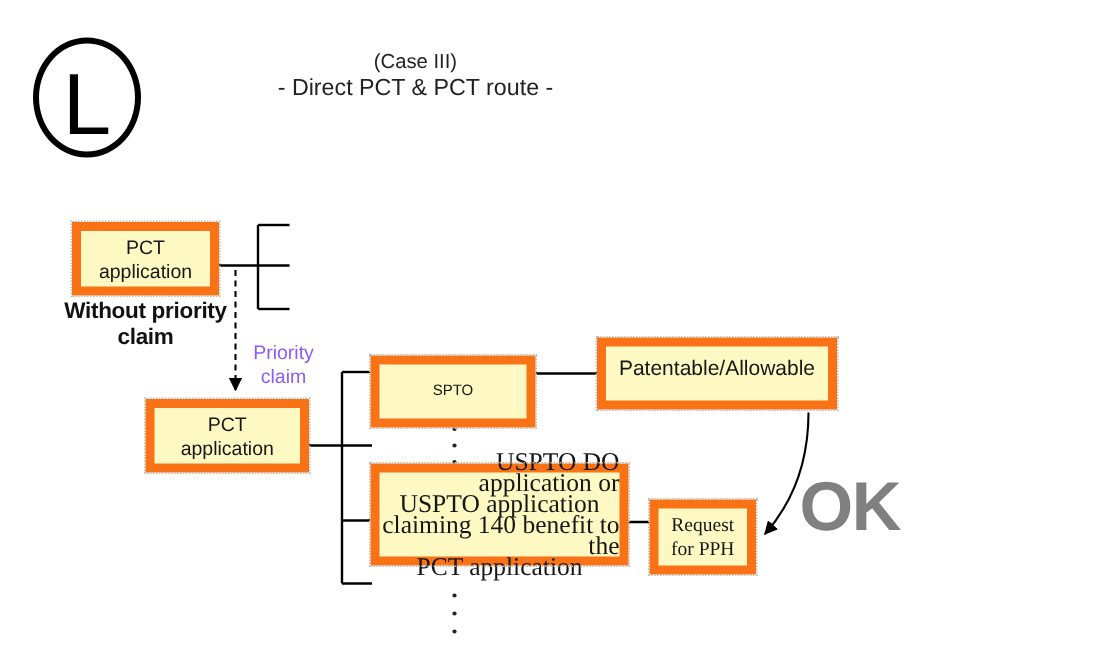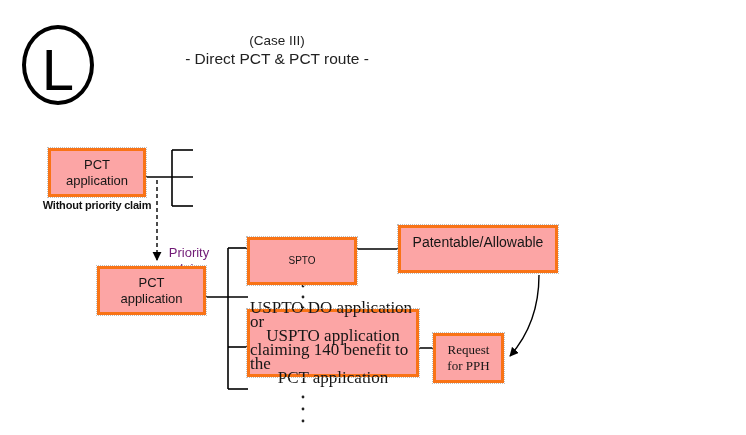--- a/index.html
+++ b/index.html
@@ -50,61 +50,61 @@
     line-height: 16px;
   }
   .title-route {
     font-size: 15.5px;
     line-height: 17px;
     margin-top: 1px;
   }
   .box {
     position: absolute;
     box-sizing: border-box;
-    border: 3px solid #f97316;
+    border: 6px solid #f97316;
     outline: 1px dotted #bdbdbd;
-    background: #fca5a5;
+    background: #fef9c3;
     display: flex;
     flex-direction: column;
     align-items: center;
     justify-content: center;
-    text-align: left;
+    text-align: right;
     z-index: 2;
   }
   .box span { display: block; }
   .box-pct1 { left: 48px; top: 148px; width: 98px; height: 49px; font-size: 13px; line-height: 16px; }
   .box-pct2 { left: 97px; top: 266px; width: 109px; height: 49px; font-size: 13px; line-height: 16px; }
   .box-spto { left: 247px; top: 237px; width: 110px; height: 48px; font-size: 10px; line-height: 16px; }
   .box-patentable {
     left: 398px; top: 225px; width: 160px; height: 48px;
     font-size: 14px; line-height: 16px;
     justify-content: flex-start; padding-top: 6px;
   }
   .box-uspto { left: 247px; top: 309px; width: 172px; height: 68px; font-size: 17px; line-height: 14px; font-family: Liberation Serif, serif; }
   .box-request { left: 433px; top: 333px; width: 71px; height: 50px; font-size: 13px; line-height: 16px; font-family: Liberation Serif, serif; }
   .caption {
     position: absolute;
     left: 39px; top: 199px;
     width: 116px;
     text-align: center;
-    font-size: 11px;
+    font-size: 15px;
     font-weight: bold;
     letter-spacing: -0.2px;
     z-index: 2;
     color: #111;
   }
   .priority-label {
     position: absolute;
-    left: 158px; top: 245px;
+    left: 158px; top: 227px;
     width: 62px;
     text-align: center;
     font-size: 13px;
     line-height: 15.5px;
     z-index: 2;
-    color: #701a75;
+    color: #8b5cf6;
   }
   .priority-label span { display: block; }
   .ok-text {
     position: absolute;
     left: 533px; top: 314px;
     font-size: 46px;
     font-weight: bold;
     line-height: 1;
     color: #808080;
     z-index: 2;
@@ -205,14 +205,15 @@
     <span>USPTO application</span>
     <span>claiming 140 benefit to the</span>
     <span>PCT application</span>
   </div>
 
   <div class="box box-request">
     <span>Request</span>
     <span>for PPH</span>
   </div>
 
+  <div class="ok-text">OK</div>
 
 </div>
 
 </body></html>

